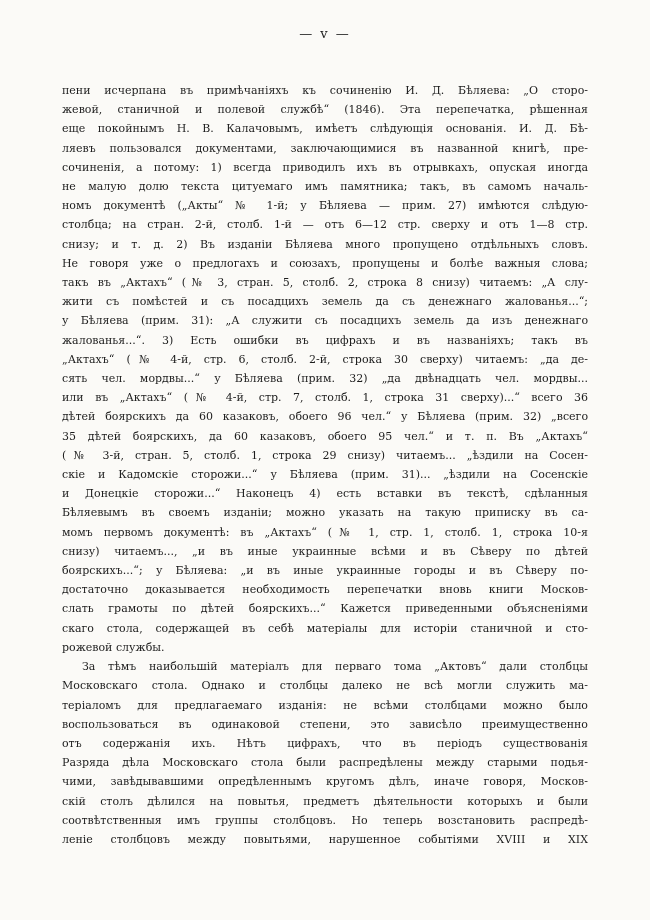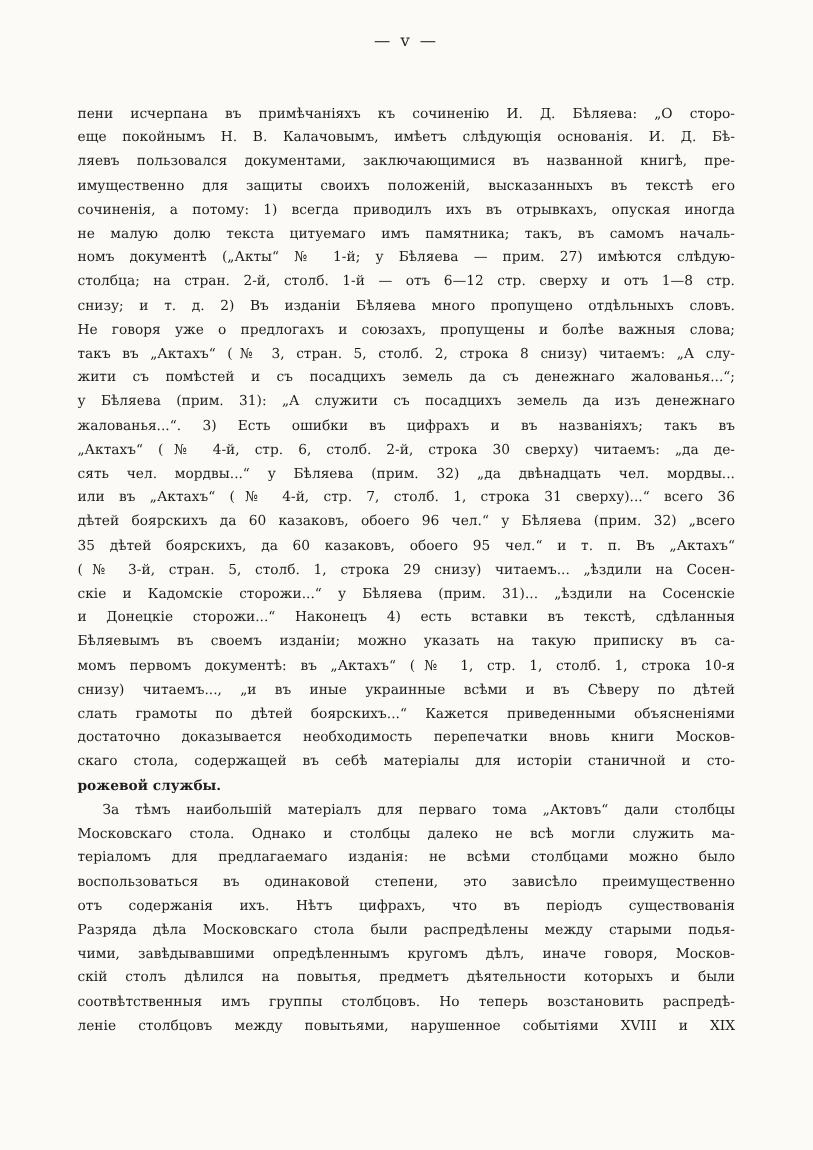--- a/index.html
+++ b/index.html
@@ -30,35 +30,35 @@
     font-size: 11px;
     line-height: 19.2px;
     margin-top: 40px;
   }
   .paragraph { margin: 0; }
   .line {
     text-align: justify;
     text-align-last: justify;
     white-space: normal;
   }
-  .line.lastline { text-align-last: left; font-weight: bold; }
+  .line.lastline { text-align-last: left; }
   .line.indent { text-indent: 20px; }
   .it { }
 </style>
 </head>
 <body>
 
 <div class="page">
   <div class="page-number">— v —</div>
   <div class="text-body">
       <div class="paragraph">
         <div class="line"><span>пени исчерпана въ примѣчаніяхъ къ сочиненію И. Д. Бѣляева: „О сторо-</span></div>
+        <div class="line"><span>жевой, станичной и полевой службѣ“ (1846). Эта перепечатка, рѣшенная</span></div>
         <div class="line"><span>еще покойнымъ Н. В. Калачовымъ, имѣетъ слѣдующія основанія. И. Д. Бѣ-</span></div>
         <div class="line"><span>ляевъ пользовался документами, заключающимися въ названной книгѣ, пре-</span></div>
-        <div class="line"><span>имущественно для защиты своихъ положеній, высказанныхъ въ текстѣ его</span></div>
         <div class="line"><span>сочиненія, а потому: 1) всегда приводилъ ихъ въ отрывкахъ, опуская иногда</span></div>
         <div class="line"><span>не малую долю текста цитуемаго имъ памятника; такъ, въ самомъ началь-</span></div>
         <div class="line"><span>номъ документѣ („Акты“ № 1-й; у Бѣляева — прим. 27) имѣются слѣдую-</span></div>
         <div class="line"><span>столбца; на стран. 2-й, столб. 1-й — отъ 6—12 стр. сверху и отъ 1—8 стр.</span></div>
         <div class="line"><span>снизу; и т. д. 2) Въ изданіи Бѣляева много пропущено отдѣльныхъ словъ.</span></div>
         <div class="line"><span>Не говоря уже о предлогахъ и союзахъ, пропущены и болѣе важныя слова;</span></div>
         <div class="line"><span>такъ въ „Актахъ“ (№ 3, стран. 5, столб. 2, строка 8 снизу) читаемъ: „А слу-</span></div>
         <div class="line"><span>жити </span><span class="it">съ помѣстей</span><span> и съ посадцихъ земель да съ денежнаго жалованья...“;</span></div>
         <div class="line"><span>у Бѣляева (прим. 31): „А служити съ посадцихъ земель да изъ денежнаго</span></div>
         <div class="line"><span>жалованья...“. 3) Есть ошибки въ цифрахъ и въ названіяхъ; такъ въ</span></div>
@@ -66,22 +66,23 @@
         <div class="line"><span class="it">сять</span><span> чел. мордвы...“ у Бѣляева (прим. 32) „да </span><span class="it">двѣнадцать</span><span> чел. мордвы...</span></div>
         <div class="line"><span>или въ „Актахъ“ (№ 4-й, стр. 7, столб. 1, строка 31 сверху)...“ всего 36</span></div>
         <div class="line"><span>дѣтей боярскихъ да 60 казаковъ, обоего 96 чел.“ у Бѣляева (прим. 32) „всего</span></div>
         <div class="line"><span>35 дѣтей боярскихъ, да 60 казаковъ, обоего 95 чел.“ и т. п. Въ „Актахъ“</span></div>
         <div class="line"><span>(№ 3-й, стран. 5, столб. 1, строка 29 снизу) читаемъ... „ѣздили на Сосен-</span></div>
         <div class="line"><span>скіе и </span><span class="it">Кадомскіе</span><span> сторожи...“ у Бѣляева (прим. 31)... „ѣздили на Сосенскіе</span></div>
         <div class="line"><span>и </span><span class="it">Донецкіе</span><span> сторожи...“ Наконецъ 4) есть вставки въ текстѣ, сдѣланныя</span></div>
         <div class="line"><span>Бѣляевымъ въ своемъ изданіи; можно указать на такую приписку въ са-</span></div>
         <div class="line"><span>момъ первомъ документѣ: въ „Актахъ“ (№ 1, стр. 1, столб. 1, строка 10-я</span></div>
         <div class="line"><span>снизу) читаемъ..., „и въ иные украинные всѣми и въ Сѣверу по дѣтей</span></div>
+        <div class="line"><span>боярскихъ...“; у Бѣляева: „и въ иные украинные городы и въ Сѣверу </span><span class="it">по-</span></div>
+        <div class="line"><span>достаточно доказывается необходимость перепечатки вновь книги Москов-</span></div>
         <div class="line"><span class="it">слать грамоты</span><span> по дѣтей боярскихъ...“ Кажется приведенными объясненіями</span></div>
-        <div class="line"><span>достаточно доказывается необходимость перепечатки вновь книги Москов-</span></div>
         <div class="line"><span>скаго стола, содержащей въ себѣ матеріалы для исторіи станичной и сто-</span></div>
         <div class="line lastline"><span>рожевой службы.</span></div>
       </div>
       <div class="paragraph">
         <div class="line indent"><span>За тѣмъ наибольшій матеріалъ для перваго тома „Актовъ“ дали столбцы</span></div>
         <div class="line"><span>Московскаго стола. Однако и столбцы далеко не всѣ могли служить ма-</span></div>
         <div class="line"><span>теріаломъ для предлагаемаго изданія: не всѣми столбцами можно было</span></div>
         <div class="line"><span>воспользоваться въ одинаковой степени, это зависѣло преимущественно</span></div>
         <div class="line"><span>отъ содержанія ихъ. Нѣтъ цифрахъ, что въ періодъ существованія</span></div>
         <div class="line"><span>Разряда дѣла Московскаго стола были распредѣлены между старыми подья-</span></div>

